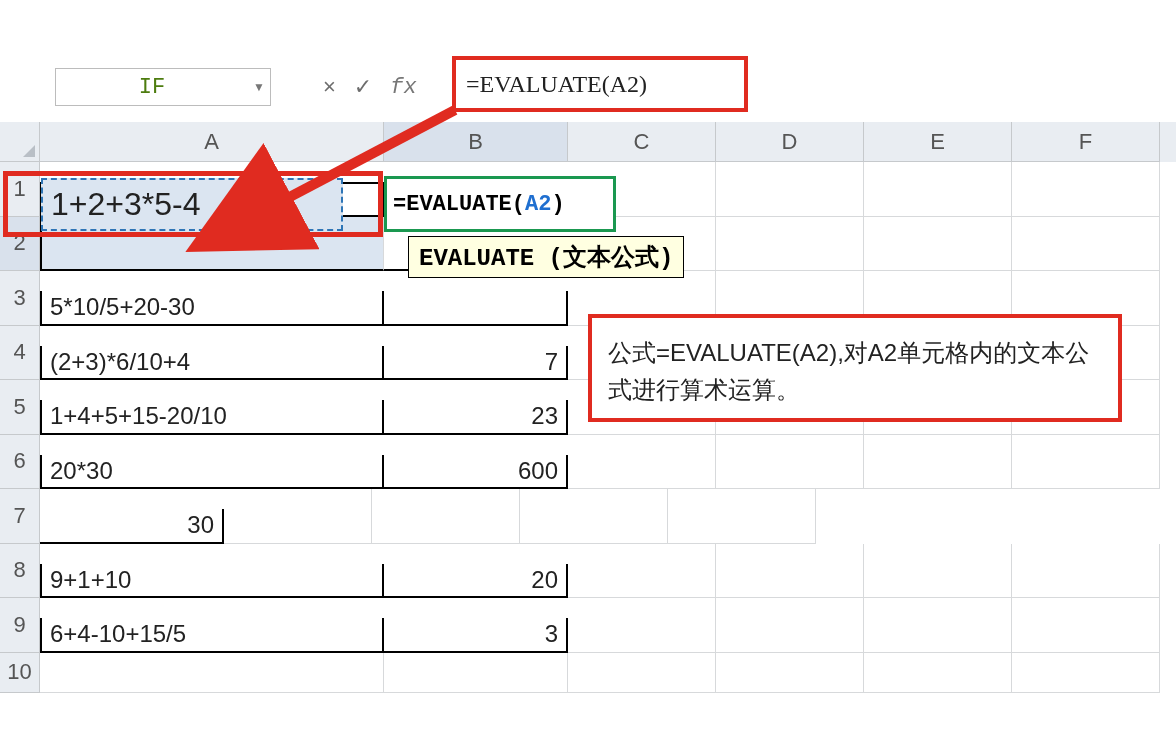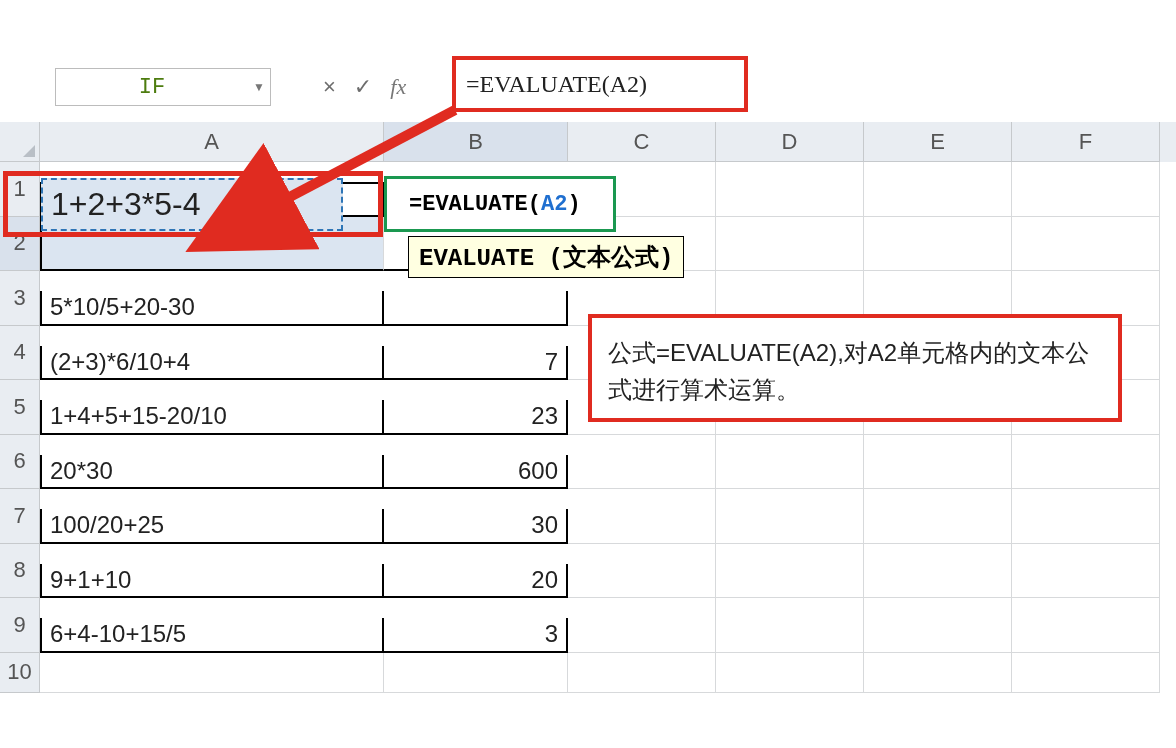--- a/index.html
+++ b/index.html
@@ -54,21 +54,21 @@
     top: 0;
     height: 38px;
     display: flex;
     align-items: center;
     gap: 18px;
     font-size: 22px;
     color: #6d6d6d;
   }
   .fx-buttons .fx {
     font-style: italic;
-    font-family: Liberation Serif, serif;
+    font-family: Liberation Mono, monospace;
     color: #777;
   }
   .formula-input-box {
     position: absolute;
     left: 452px;
     top: -12px;
     width: 296px;
     height: 56px;
     border: 4px solid #e02b20;
     display: flex;
@@ -190,21 +190,21 @@
     position: absolute;
     left: 384px;
     top: 54px;
     width: 232px;
     height: 56px;
     background:#fff;
     border-top:3px solid #1a9850;
     border-left:3px solid #1a9850;
     border-right:3px solid #1a9850;
     border-bottom:3px solid #1a9850;
-    display:flex;align-items:center;padding-left:22px;
+    display:flex;align-items:center;padding-left:6px;
     font-family: Consolas,"Courier New",monospace;
     font-size: 22px;
     font-weight:700;
   }
   .b2-wrap .ref { color:#1f6fd0; }
 
   
   .tooltip {
     position:absolute;
     left: 408px;
@@ -333,21 +333,20 @@
     <div class="cell colA tbl-border-l tbl-border-b tbl-border-r">20*30</div>
     <div class="cell colB num tbl-border-b tbl-border-r">600</div>
     <div class="cell colC"></div>
     <div class="cell colD"></div>
     <div class="cell colE"></div>
     <div class="cell colF"></div>
   </div>
 
   <div class="row">
     <div class="row-h">7</div>
-    <div class="cell colA tbl-border-l tbl-border-b tbl-border-r">100/20+25</div>
     <div class="cell colB num tbl-border-b tbl-border-r">30</div>
     <div class="cell colC"></div>
     <div class="cell colD"></div>
     <div class="cell colE"></div>
     <div class="cell colF"></div>
   </div>
 
   <div class="row">
     <div class="row-h">8</div>
     <div class="cell colA tbl-border-l tbl-border-b tbl-border-r">9+1+10</div>

